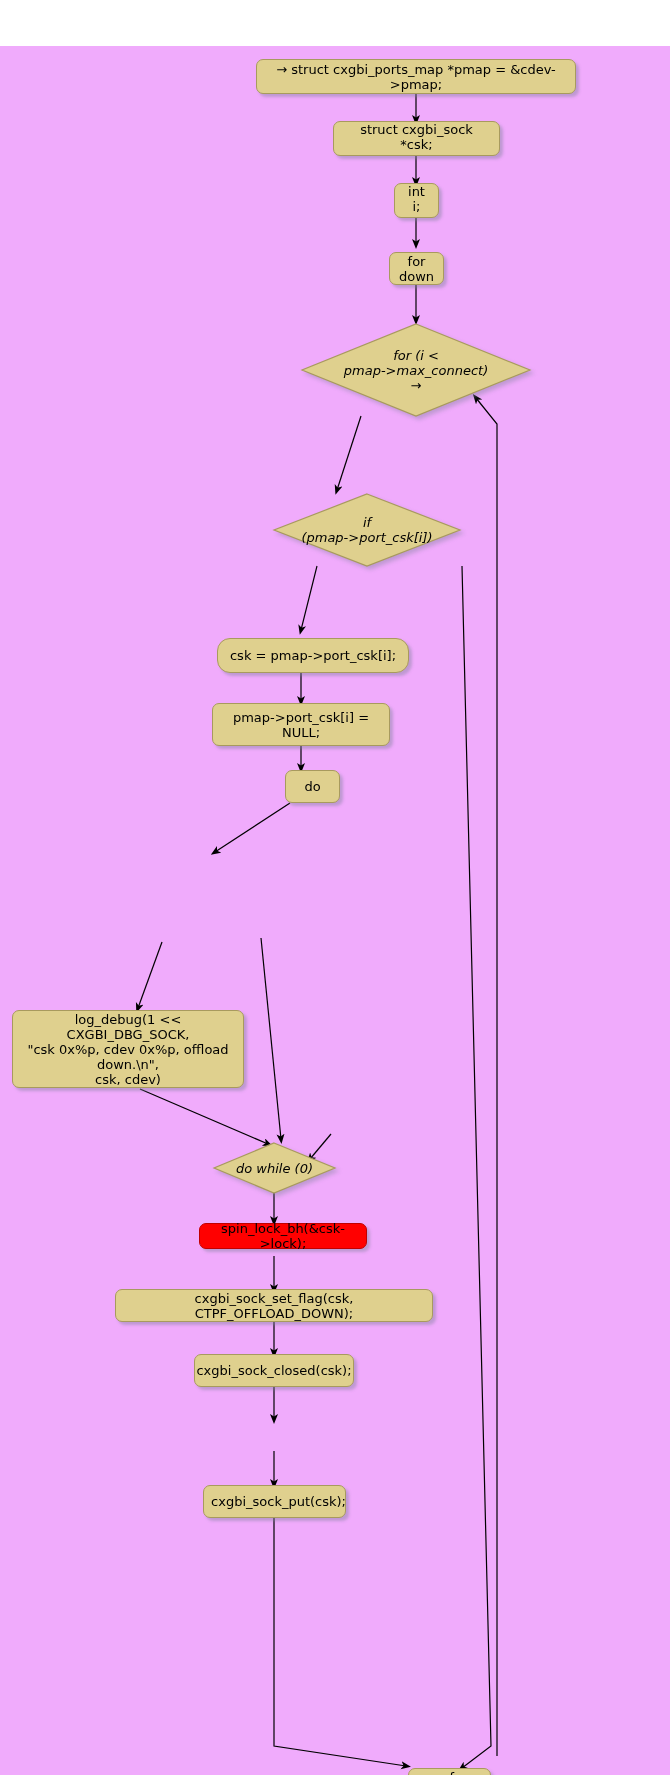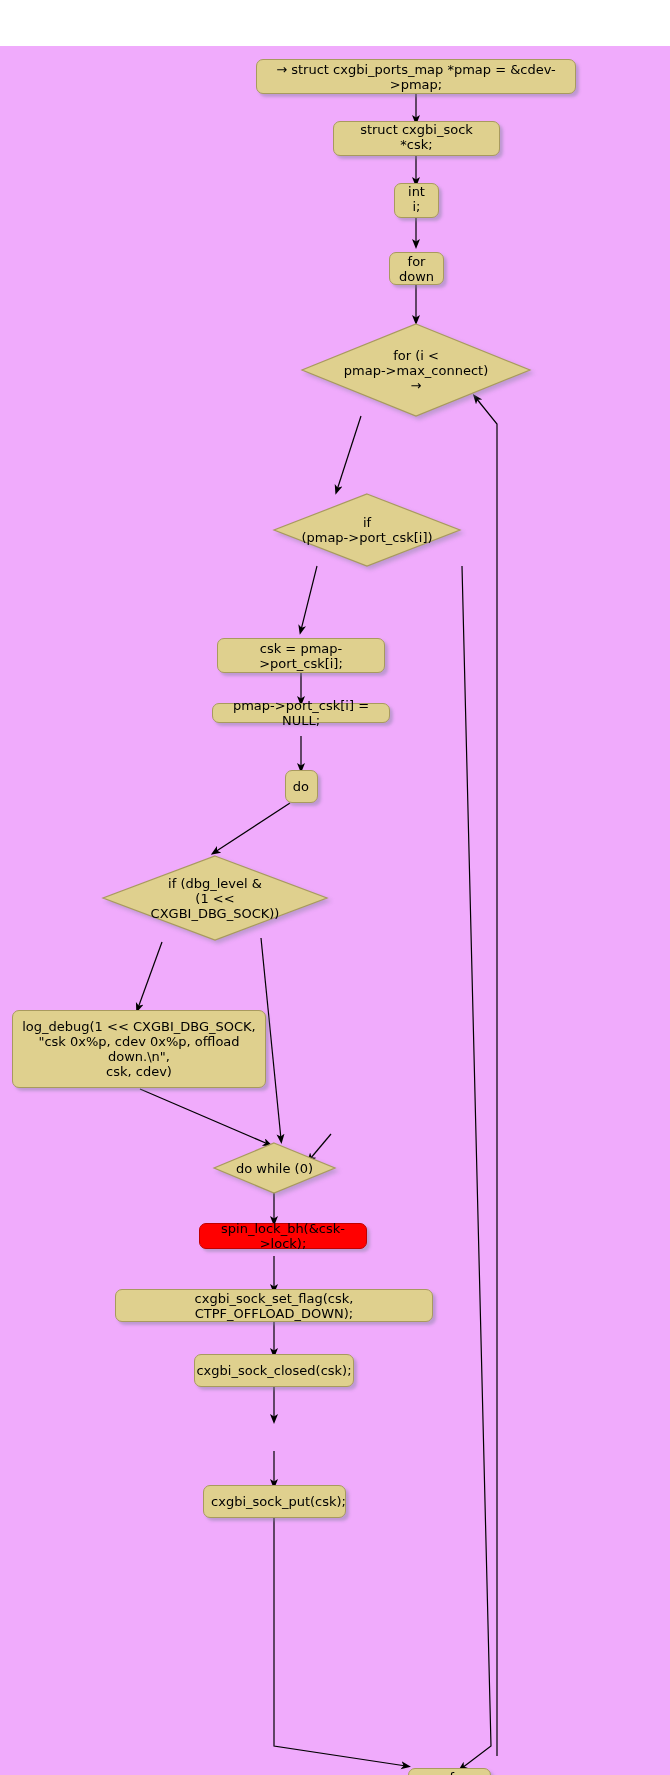--- a/index.html
+++ b/index.html
@@ -71,20 +71,21 @@
     width: 100%;
     height: 100%;
     display: flex;
     align-items: center;
     justify-content: center;
     text-align: center;
     font-size: 13px;
     line-height: 15px;
     color: #000000;
     white-space: pre-line;
+    font-style: italic;
   }
 </style>
 </head>
 <body>
 
 <div id="canvas">
 
   <svg id="edges" viewBox="0 0 670 1775" xmlns="http://www.w3.org/2000/svg">
     <defs>
       <marker id="ah" markerWidth="10" markerHeight="10" refX="5" refY="4" orient="auto" markerUnits="userSpaceOnUse">
@@ -142,42 +143,34 @@
   </div>
 
   <div class="diamond-wrap" style="left:272px; top:446px; width:190px; height:76px;">
     <svg width="190" height="76" viewBox="0 0 190 76">
       <polygon points="95,2 188,38 95,74 2,38" fill="#DFD08E" stroke="#A89A5E" stroke-width="1.2" style="filter:drop-shadow(3px 3px 2px rgba(130,130,160,0.45))"></polygon>
     </svg>
     <div class="diamond-label">if
 (pmap-&gt;port_csk[i])</div>
   </div>
 
-  <div class="node act" style="left:217px; top:592px; width:168px; height:35px;">
+  <div class="node act" style="left:217px; top:592px; width:192px; height:35px;border-radius:13px;">
     <span>csk = pmap-&gt;port_csk[i];</span>
   </div>
 
-  <div class="node act" style="left:212px; top:657px; width:178px; height:20px;">
+  <div class="node act" style="left:212px; top:657px; width:178px; height:43px;">
     <span>pmap-&gt;port_csk[i] = NULL;</span>
   </div>
 
-  <div class="node act" style="left:285px; top:724px; width:33px; height:33px;justify-content:flex-end;">
+  <div class="node act" style="left:285px; top:724px; width:55px; height:33px;">
     <span>do</span>
   </div>
 
-  <div class="diamond-wrap" style="left:101px; top:808px; width:228px; height:88px;">
-    <svg width="228" height="88" viewBox="0 0 228 88">
-      <polygon points="114,2 226,44 114,86 2,44" fill="#DFD08E" stroke="#A89A5E" stroke-width="1.2" style="filter:drop-shadow(3px 3px 2px rgba(130,130,160,0.45))"></polygon>
-    </svg>
-    <div class="diamond-label">if (dbg_level &amp;
-(1 &lt;&lt;
-CXGBI_DBG_SOCK))</div>
-  </div>
-
-  <div class="node act" style="left:12px; top:964px; width:254px; height:78px;">
+
+  <div class="node act" style="left:12px; top:964px; width:232px; height:78px;">
     <span>log_debug(1 &lt;&lt; CXGBI_DBG_SOCK,
 "csk 0x%p, cdev 0x%p, offload down.\n",
 csk, cdev)</span>
   </div>
 
   <div class="diamond-wrap" style="left:212px; top:1095px; width:125px; height:54px;">
     <svg width="125" height="54" viewBox="0 0 125 54">
       <polygon points="62,2 123,27 62,52 2,27" fill="#DFD08E" stroke="#A89A5E" stroke-width="1.2" style="filter:drop-shadow(3px 3px 2px rgba(130,130,160,0.45))"></polygon>
     </svg>
     <div class="diamond-label">do while (0)</div>

